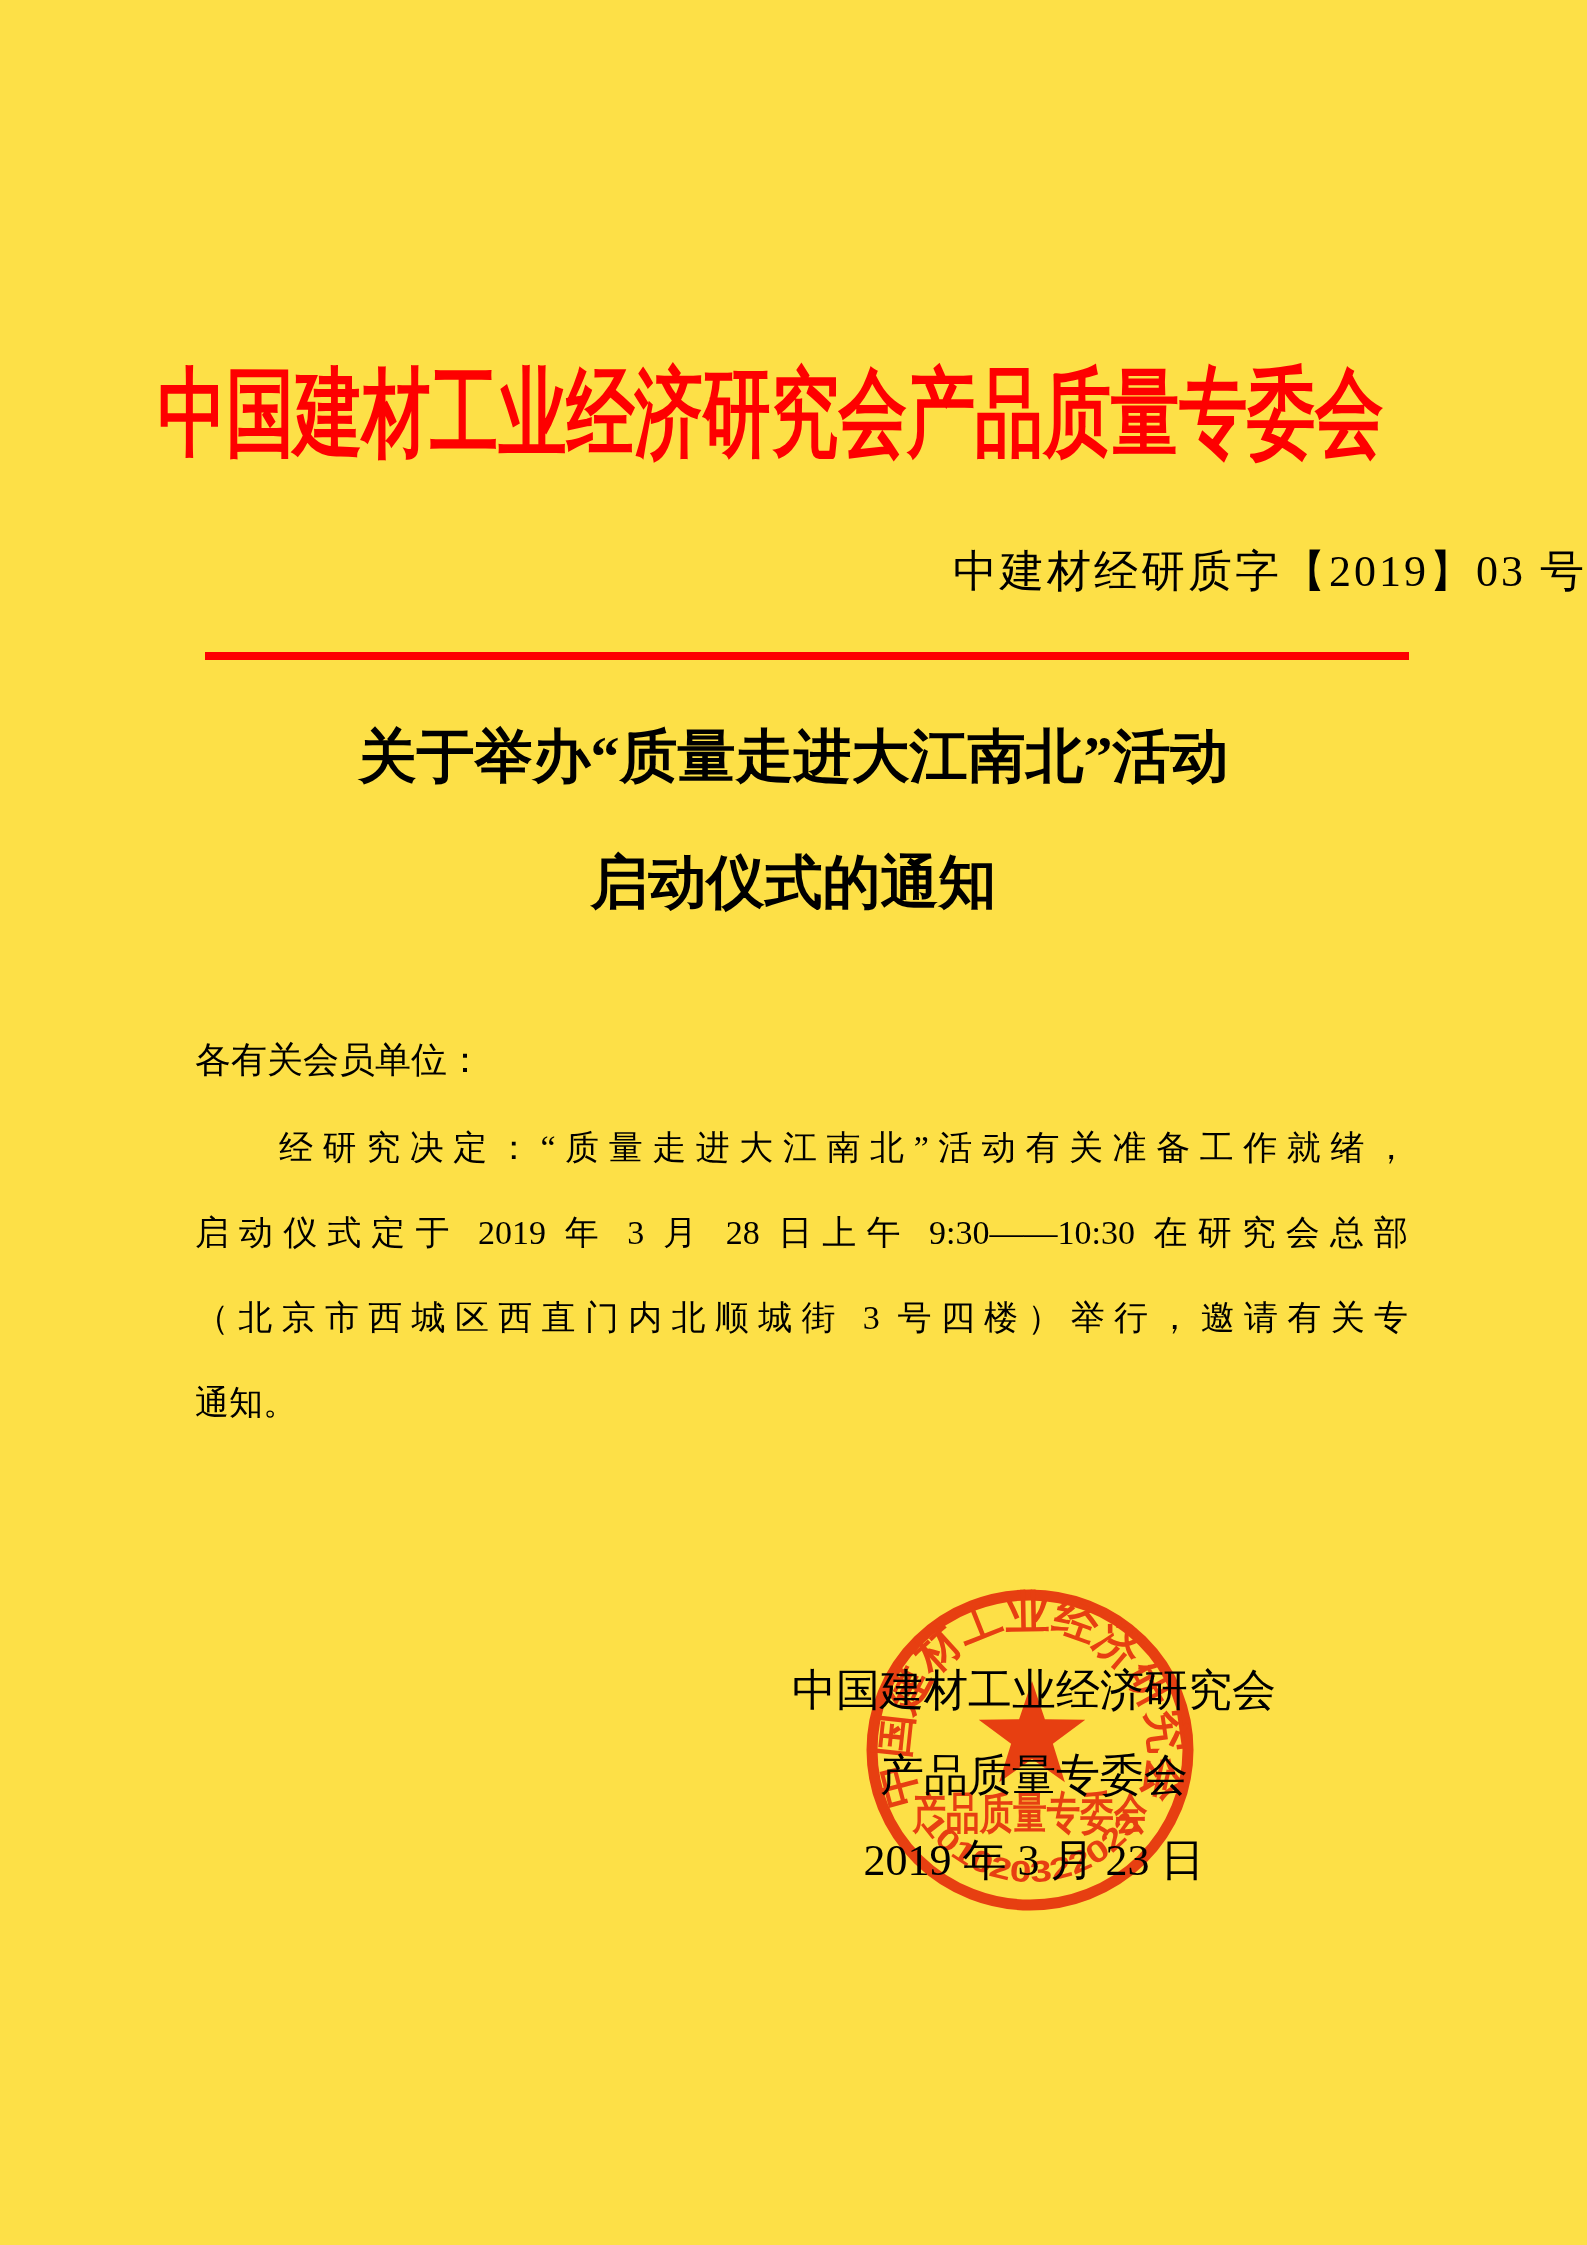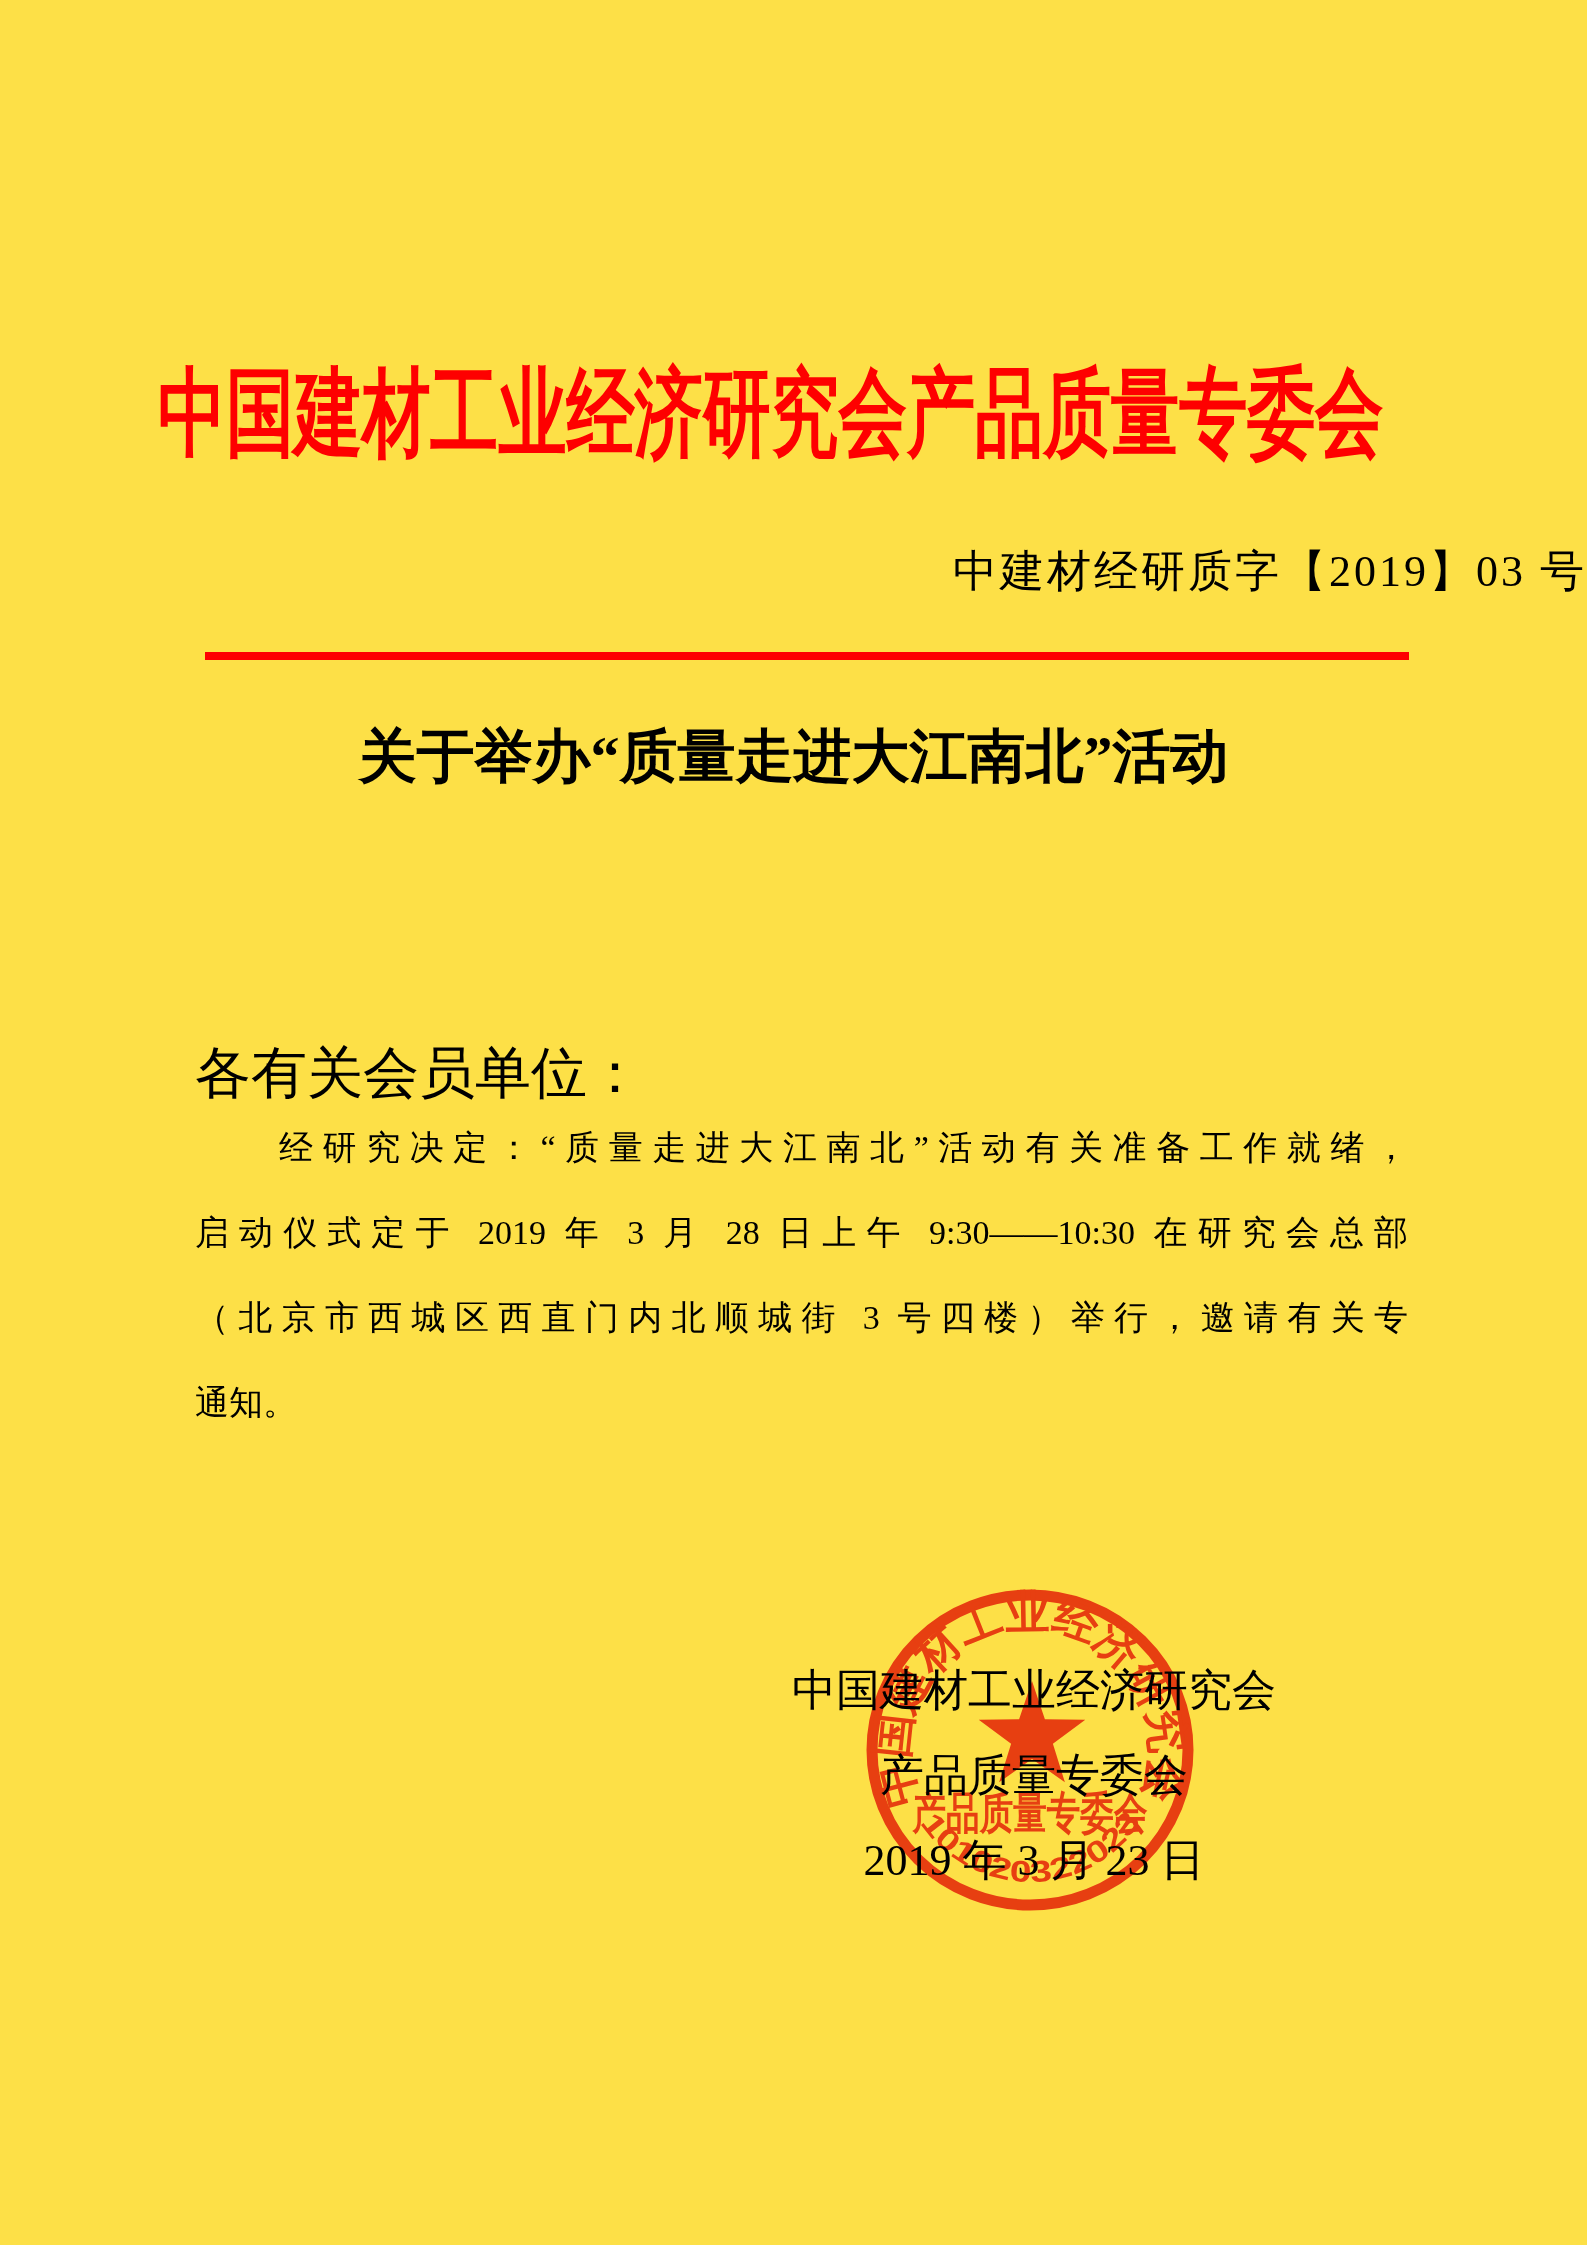--- a/index.html
+++ b/index.html
@@ -29,21 +29,21 @@
     width:1204px;height:8px;background:#fe0000;
   }
   .notice-title{
     position:absolute;left:0;width:100%;text-align:center;
     font-size:58px;font-weight:bold;white-space:nowrap;
   }
   .notice-title.l1{top:718px;}
   .notice-title.l2{top:844px;}
   .salutation{
     position:absolute;left:195px;top:1036px;
-    font-size:56px;font-weight:500;white-space:nowrap;
+    font-size:36px;font-weight:500;white-space:nowrap;
   }
   .body-block{
     position:absolute;left:195px;top:1105px;width:1213px;
   }
   .body-line{
     height:85px;line-height:85px;font-size:34px;
     text-align:justify;text-align-last:justify;
     white-space:nowrap;
   }
   .body-line.indent{padding-left:84px;}
@@ -63,20 +63,21 @@
 
 <div class="page">
 
   <div class="org-title">中国建材工业经济研究会产品质量专委会</div>
 
   <div class="doc-number">中建材经研质字【2019】03 号</div>
 
   <div class="red-rule"></div>
 
   <div class="notice-title l1">关于举办“质量走进大江南北”活动</div>
+  <div class="notice-title l2">启动仪式的通知</div>
 
   <div class="salutation">各有关会员单位：</div>
 
   <div class="body-block">
     <div class="body-line indent">经研究决定：“质量走进大江南北”活动有关准备工作就绪，</div>
     <div class="body-line">启动仪式定于 2019 年 3 月 28 日上午 9:30——10:30 在研究会总部</div>
     <div class="body-line">（北京市西城区西直门内北顺城街 3 号四楼）举行，邀请有关专</div>
     <div class="body-line last">通知。</div>
   </div>
 

